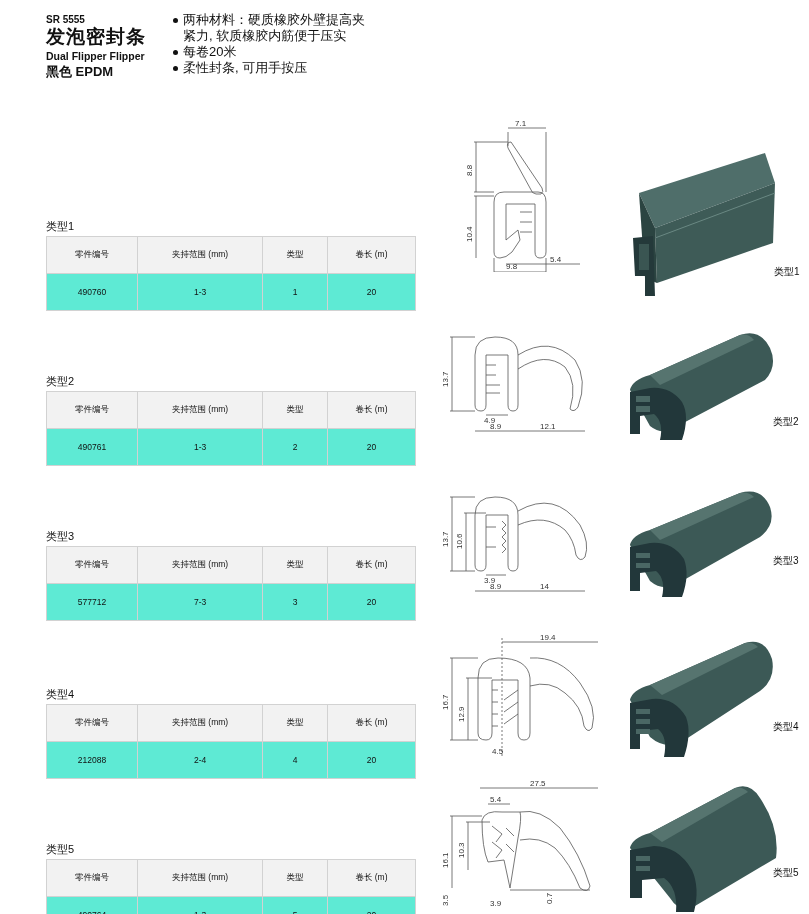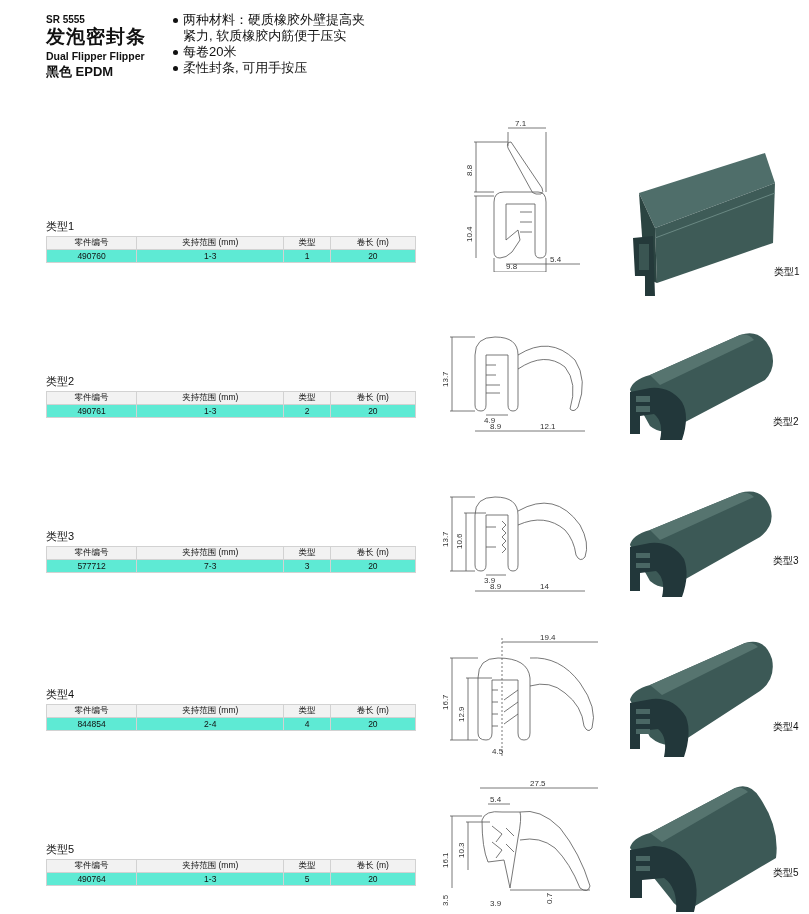--- a/index.html
+++ b/index.html
@@ -11,21 +11,21 @@
   .title-en { font-size:10.5px; font-weight:bold; line-height:14px; margin-top:1px; }
   .material { font-size:13px; font-weight:bold; line-height:18px; }
   .hdr-right { position:absolute; left:173px; top:12px; font-size:13px; line-height:16px; }
   .bullet { position:relative; padding-left:10px; }
   .bullet::before { content:""; position:absolute; left:0; top:6px; width:5px; height:5px; border-radius:50%; background:#111; }
   .bullet .cont { display:block; }
 
   .section { position:absolute; left:46px; width:370px; }
   .sec-title { font-size:11px; line-height:14px; margin-bottom:3px; }
   table.spec { border-collapse:collapse; width:370px; font-size:8.5px; }
-  table.spec th, table.spec td { border:1px solid #d2d2d2; text-align:center; height:12px; padding:0; font-weight:normal; }
+  table.spec th, table.spec td { border:1px solid #d2d2d2; text-align:center; height:12px; padding:12px; font-weight:normal; }
   table.spec th { background:#f2f2f2; }
   table.spec td { background:#5eead4; }
 
   .drawing { position:absolute; }
   .photo { position:absolute; }
   .photo-label { position:absolute; font-size:10px; }
   svg text { font-family:"Liberation Sans",sans-serif; }
 </style>
 </head>
 <body>
@@ -110,21 +110,21 @@
   <div class="sec-title">类型4</div>
   <table class="spec">
     <tbody>
         <tr>
           <th>零件编号</th>
           <th>夹持范围 (mm)</th>
           <th>类型</th>
           <th>卷长 (m)</th>
         </tr>
     <tr>
-          <td>844854</td>
+          <td>212088</td>
           <td>2-4</td>
           <td>4</td>
           <td>20</td>
         </tr>
   </tbody>
     </table>
 </div>
 <div class="section" style="top:842px;">
   <div class="sec-title">类型5</div>
   <table class="spec">

